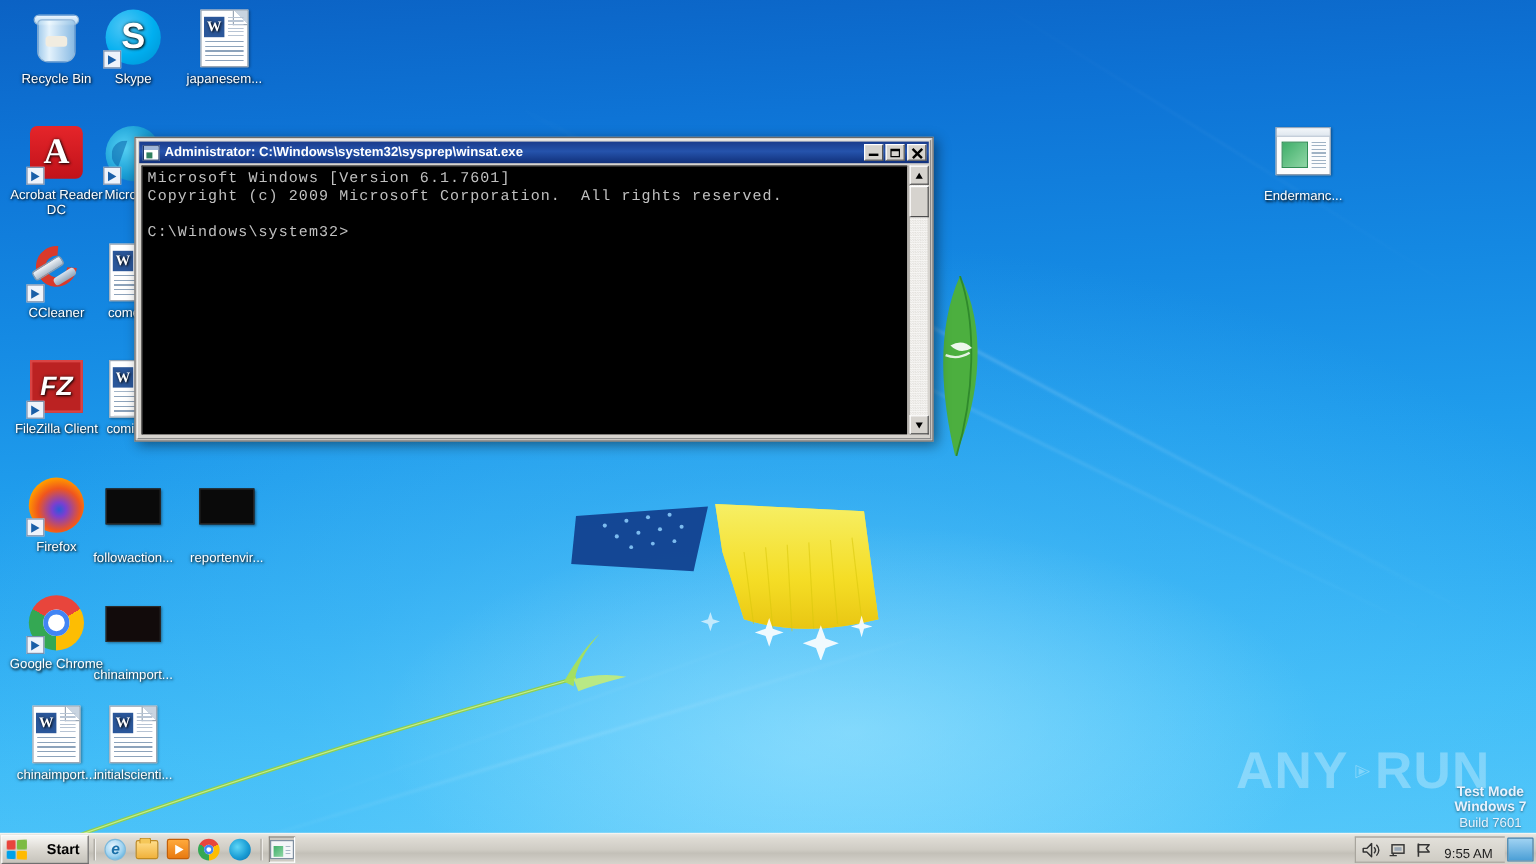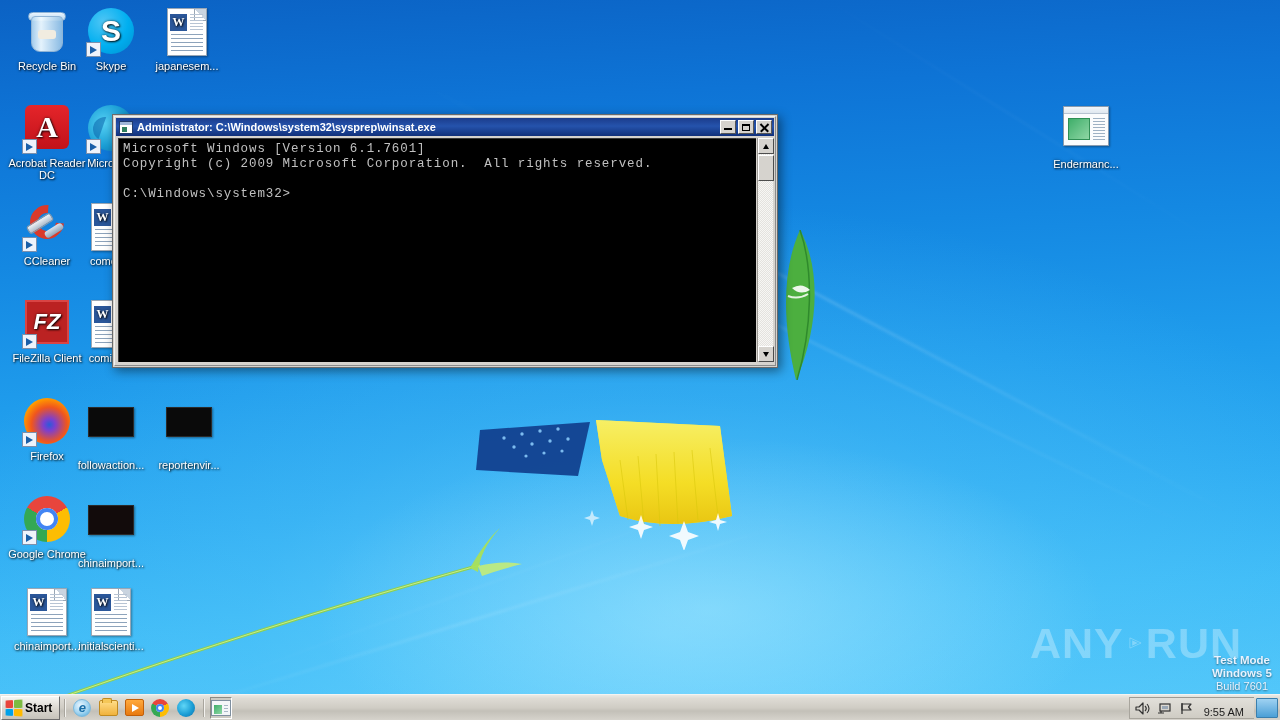--- a/index.html
+++ b/index.html
@@ -181,21 +181,21 @@
               font-size:11px; line-height:13px; text-shadow:0 1px 2px rgba(0,0,0,.5); pointer-events:none; }
   #testmode .b { font-weight:bold; font-size:11.5px; }
 
   
   #taskbar {
     position:absolute; left:0; bottom:0; width:1280px; height:26px;
     background: linear-gradient(180deg, #e9e9e4 0%, #dedbd4 14%, #cfccc4 52%, #c3c0b8 64%, #d6d3cc 100%);
     border-top:1px solid #f4f3f0; display:flex; align-items:center;
   }
   #startbtn {
-    margin-left:1px; height:24px; display:flex; align-items:center; gap:3px; padding:0 7px 0 3px;
+    margin-left:1px; height:24px; display:flex; align-items:center; gap:17px; padding:0 7px 0 3px;
     background: linear-gradient(180deg,#f6f5f2,#d9d6cf 55%,#c6c3bb);
     border:1px solid #fff; border-right-color:#6f6f6f; border-bottom-color:#6f6f6f;
     font-size:12px; font-weight:bold; color:#000; cursor:default; font-family:"Liberation Sans", sans-serif;
   }
   .flag { width:17px; height:16px; display:grid; grid-template-columns:1fr 1fr; grid-template-rows:1fr 1fr; gap:1px; transform: perspective(22px) rotateY(-9deg); }
   .flag i { display:block; border-radius:1px; }
   .flag .r { background:#e8453c; } .flag .g { background:#7cbb42; }
   .flag .bl { background:#00a1e9; } .flag .y { background:#ffba00; }
 
   .qlsep { width:1px; height:18px; background:#a8a59d; margin:0 4px; box-shadow:1px 0 0 #f3f2ef; }
@@ -489,21 +489,21 @@
     <span>ANY</span>
     <svg width="60" height="52" viewBox="0 0 60 52">
       <polygon points="8,4 56,26 8,48" fill="none" stroke="rgba(255,255,255,0.30)" stroke-width="3.5" stroke-linejoin="round"></polygon>
       <polygon points="18,14 42,26 18,38" fill="rgba(255,255,255,0.30)"></polygon>
     </svg>
     <span>RUN</span>
   </div>
 
   <div id="testmode">
     <div class="b">Test Mode</div>
-    <div class="b">Windows 5</div>
+    <div class="b">Windows 7</div>
     <div>Build 7601</div>
   </div>
 
   <div id="taskbar">
     <div id="startbtn">
       <span class="flag">
           <i class="r"></i>
           <i class="g"></i>
           <i class="bl"></i>
           <i class="y"></i>

